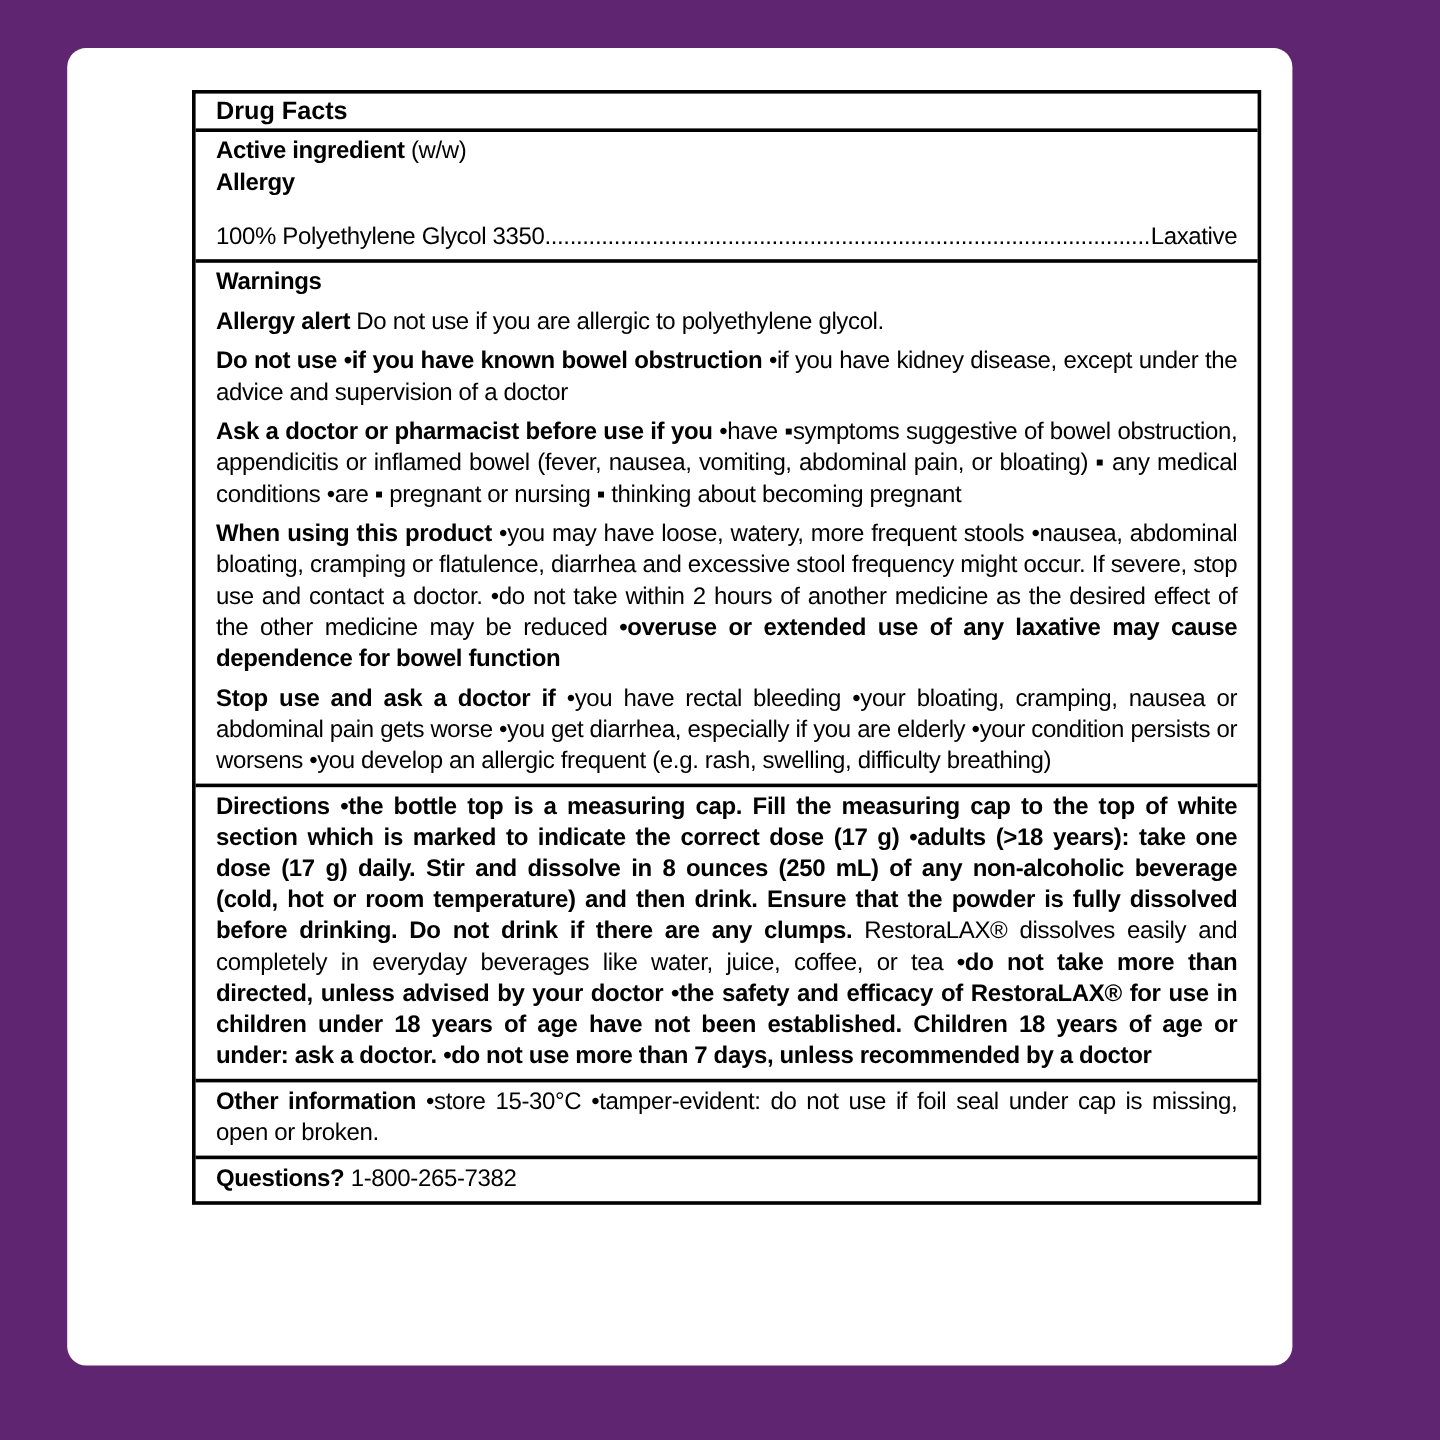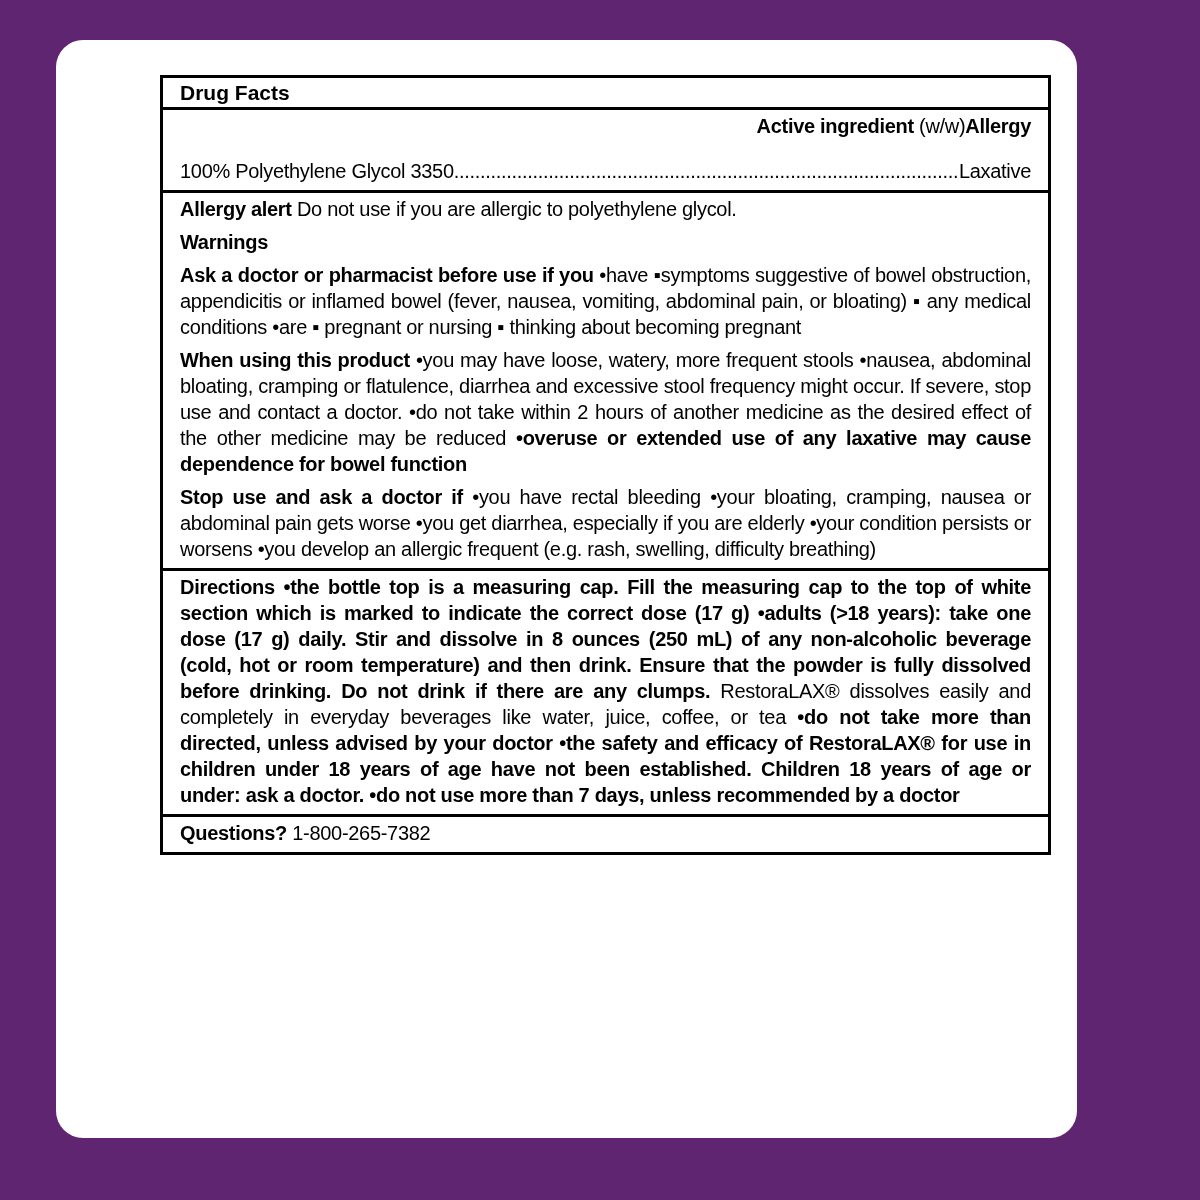--- a/index.html
+++ b/index.html
@@ -11,21 +11,21 @@
   .bg {
     position: absolute;
     width: 1200px; height: 1200px;
     background: #5f2570;
   }
   .card {
     position: absolute;
     left: 56px; top: 40px;
     width: 1021px; height: 1098px;
     background: #ffffff;
-    border-radius: 27px;
+    border-radius: 16px;
   }
   .dftable {
     position: absolute;
     left: 104px; top: 35px;
     width: 891px;
     border: 3px solid #000;
     color: #000;
     box-sizing: border-box;
     background: #fff;
   }
@@ -52,20 +52,21 @@
   .heading {
     font-weight: bold;
     text-align: left;
   }
   .line1 {
     display: flex;
     justify-content: flex-end;
     font-size: 20px;
     line-height: 26px;
     letter-spacing: -0.3px;
+    flex-direction: column;
   }
   .line2 {
     display: flex;
     font-size: 20px;
     line-height: 26px;
     letter-spacing: -0.3px;
     margin-top: 19px;
   }
   .leader {
     flex: 1;
@@ -89,31 +90,35 @@
         </div>
         <div class="line2">
           <span>100% Polyethylene Glycol 3350</span>
           <span class="leader">......................................................................................................................................</span>
           <span>Laxative</span>
         </div>
       </div>
 
 
       <div class="row">
+        <p class="para heading">Warnings</p>
         <p class="para"><span class="b">Allergy alert </span><span>Do not use if you are allergic to polyethylene glycol.</span></p>
-        <p class="para heading">Warnings</p>
+        <p class="para"><span class="b">Do not use •if you have known bowel obstruction </span><span>•if you have kidney disease, except under the advice and supervision of a doctor</span></p>
         <p class="para"><span class="b">Ask a doctor or pharmacist before use if you </span><span>•have ▪symptoms suggestive of bowel obstruction, appendicitis or inflamed bowel (fever, nausea, vomiting, abdominal pain, or bloating) ▪ any medical conditions •are ▪ pregnant or nursing ▪ thinking about becoming pregnant</span></p>
         <p class="para"><span class="b">When using this product </span><span>•you may have loose, watery, more frequent stools •nausea, abdominal bloating, cramping or flatulence, diarrhea and excessive stool frequency might occur. If severe, stop use and contact a doctor. •do not take within 2 hours of another medicine as the desired effect of the other medicine may be reduced </span><span class="b">•overuse or extended use of any laxative may cause dependence for bowel function</span></p>
         <p class="para"><span class="b">Stop use and ask a doctor if </span><span>•you have rectal bleeding •your bloating, cramping, nausea or abdominal pain gets worse •you get diarrhea, especially if you are elderly •your condition persists or worsens •you develop an allergic frequent (e.g. rash, swelling, difficulty breathing)</span></p>
       </div>
 
       <div class="row">
         <p class="para"><span class="b">Directions •the bottle top is a measuring cap. Fill the measuring cap to the top of white section which is marked to indicate the correct dose (17 g) •adults (&gt;18 years): take one dose (17 g) daily. Stir and dissolve in 8 ounces (250 mL) of any non-alcoholic beverage (cold, hot or room temperature) and then drink.  Ensure that the powder is fully dissolved before drinking. Do not drink if there are any clumps. </span><span>RestoraLAX® dissolves easily and completely in everyday beverages like water, juice, coffee, or tea </span><span class="b">•do not take more than directed, unless advised by your doctor •the safety and efficacy of RestoraLAX® for use in children under 18 years of age have not been established. Children 18 years of age or under: ask a doctor. •do not use more than 7 days, unless recommended by a doctor</span></p>
       </div>
 
+      <div class="row">
+        <p class="para"><span class="b">Other information </span><span>•store 15-30°C •tamper-evident: do not use if foil seal under cap is missing, open or broken.</span></p>
+      </div>
 
 
       <div class="row">
         <p class="para"><span class="b">Questions? </span><span>1-800-265-7382</span></p>
       </div>
 
     </div>
   </div>
 </div>
 

